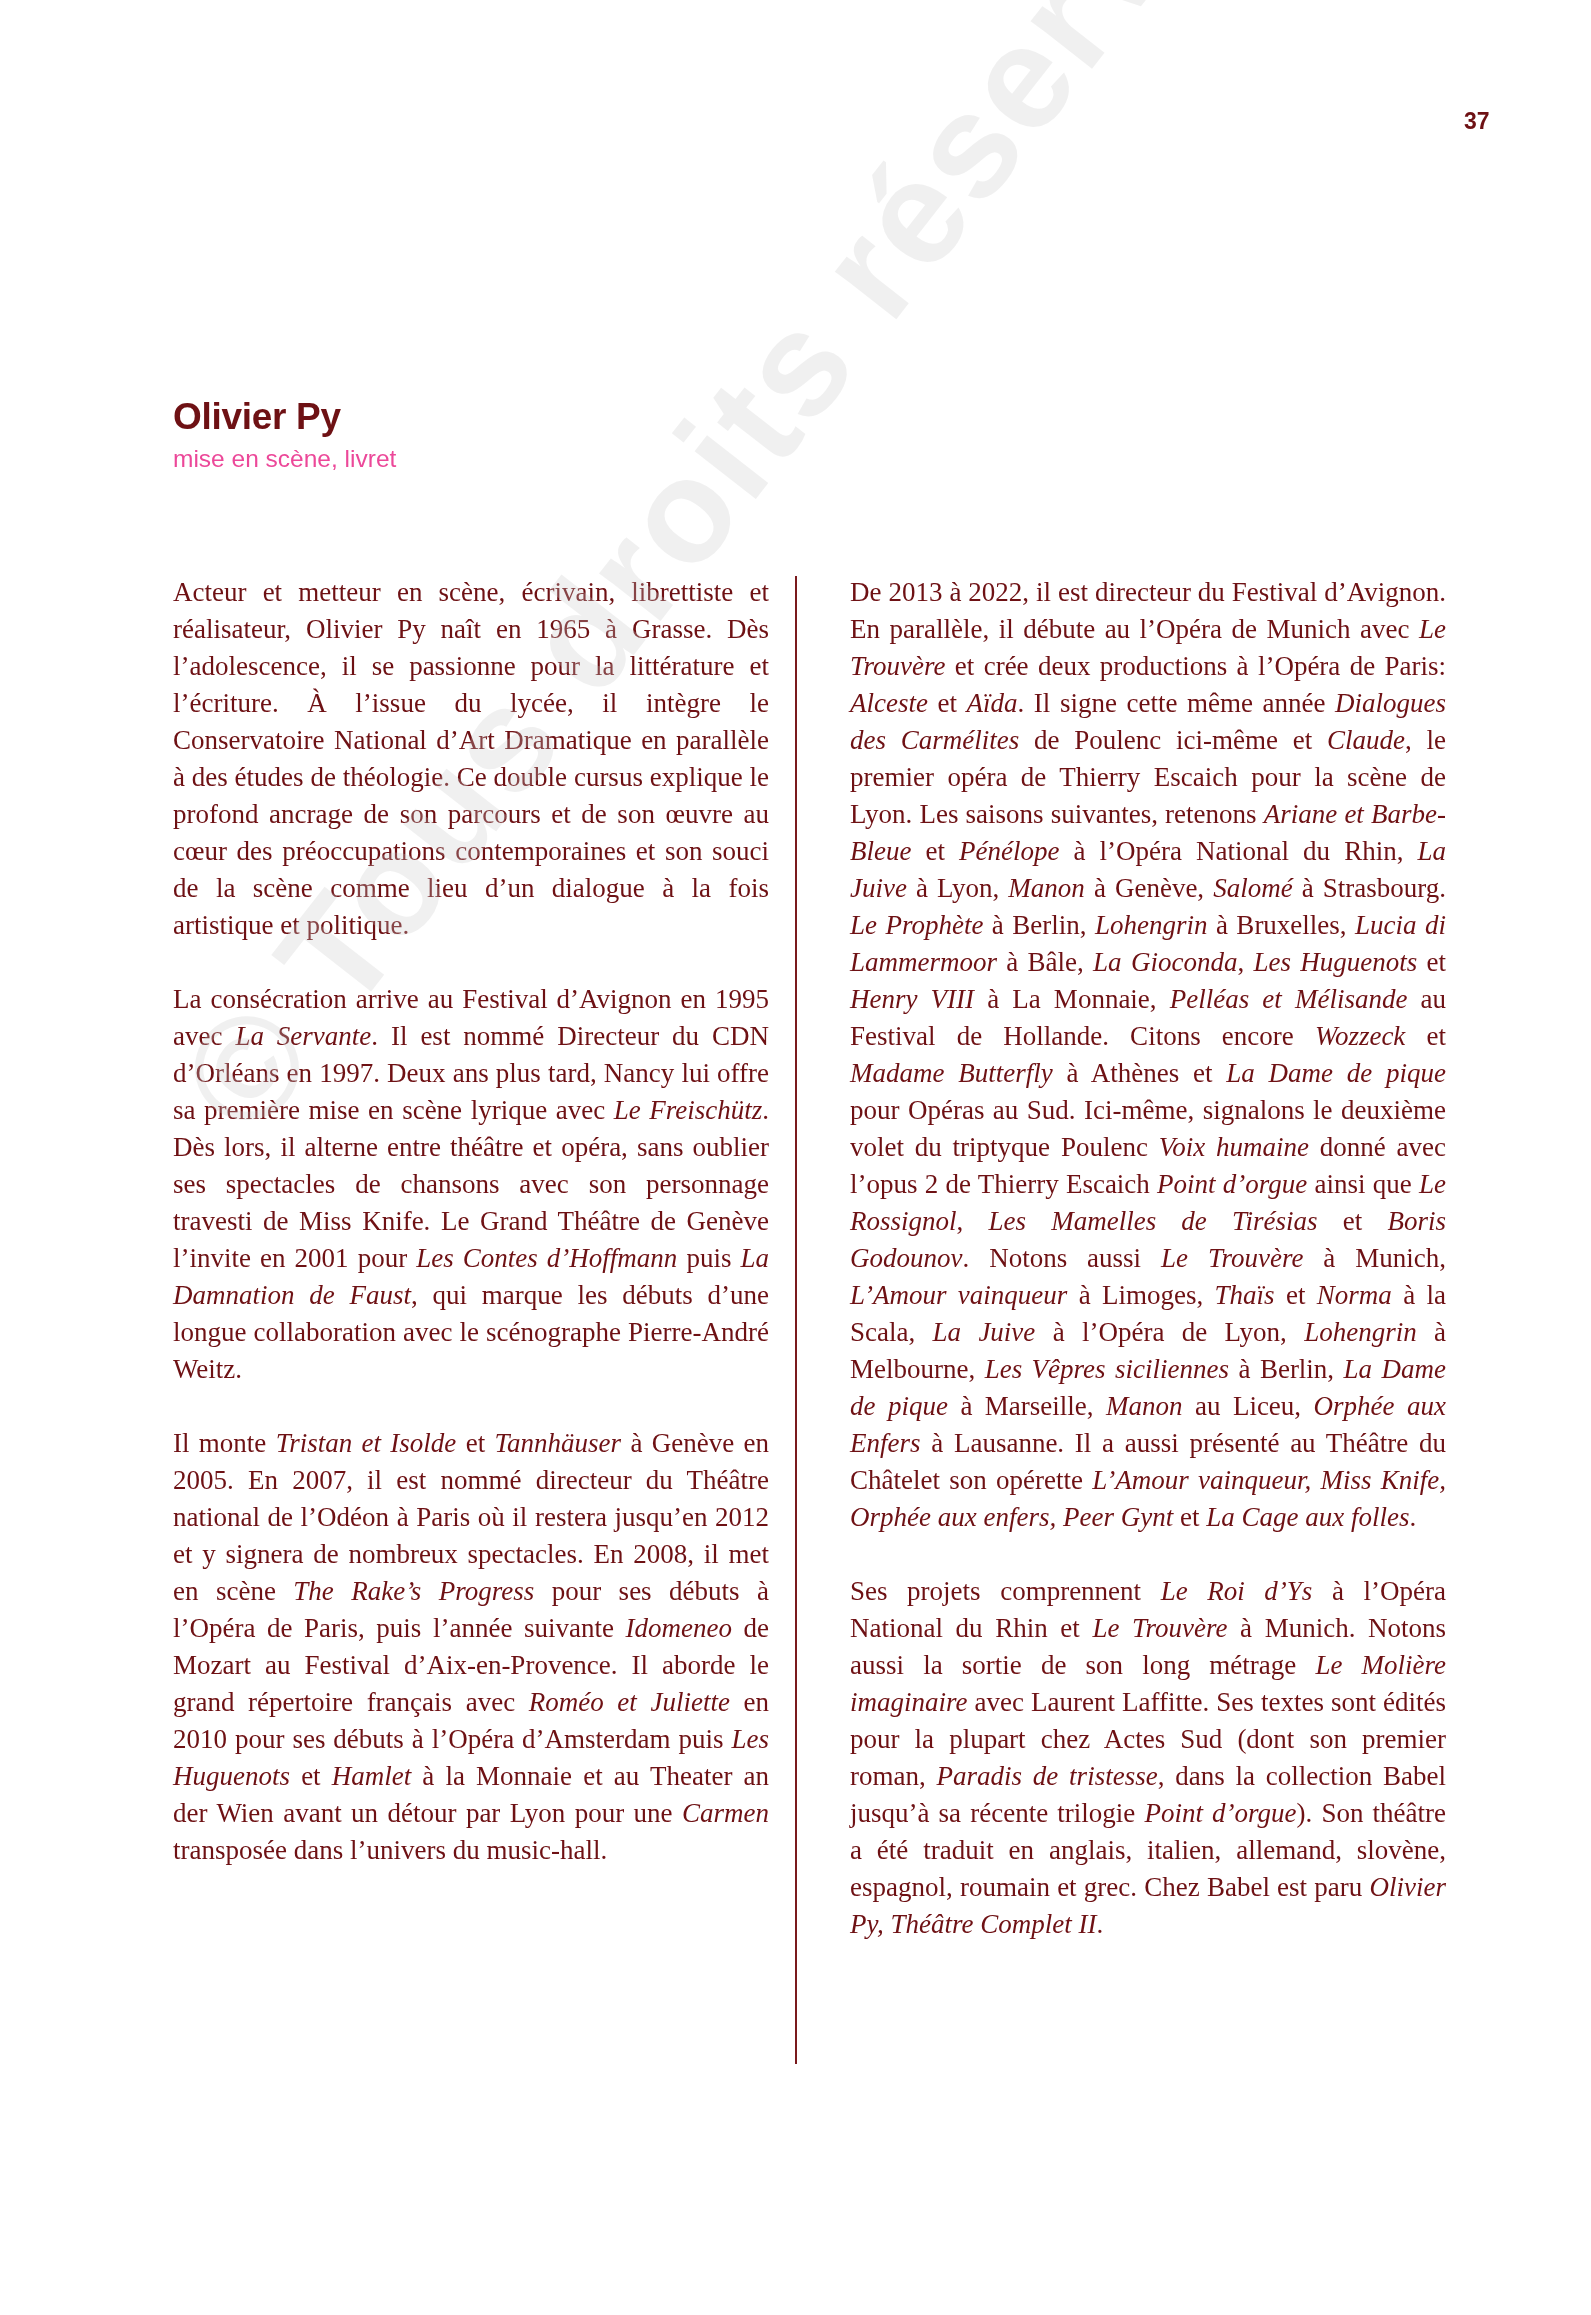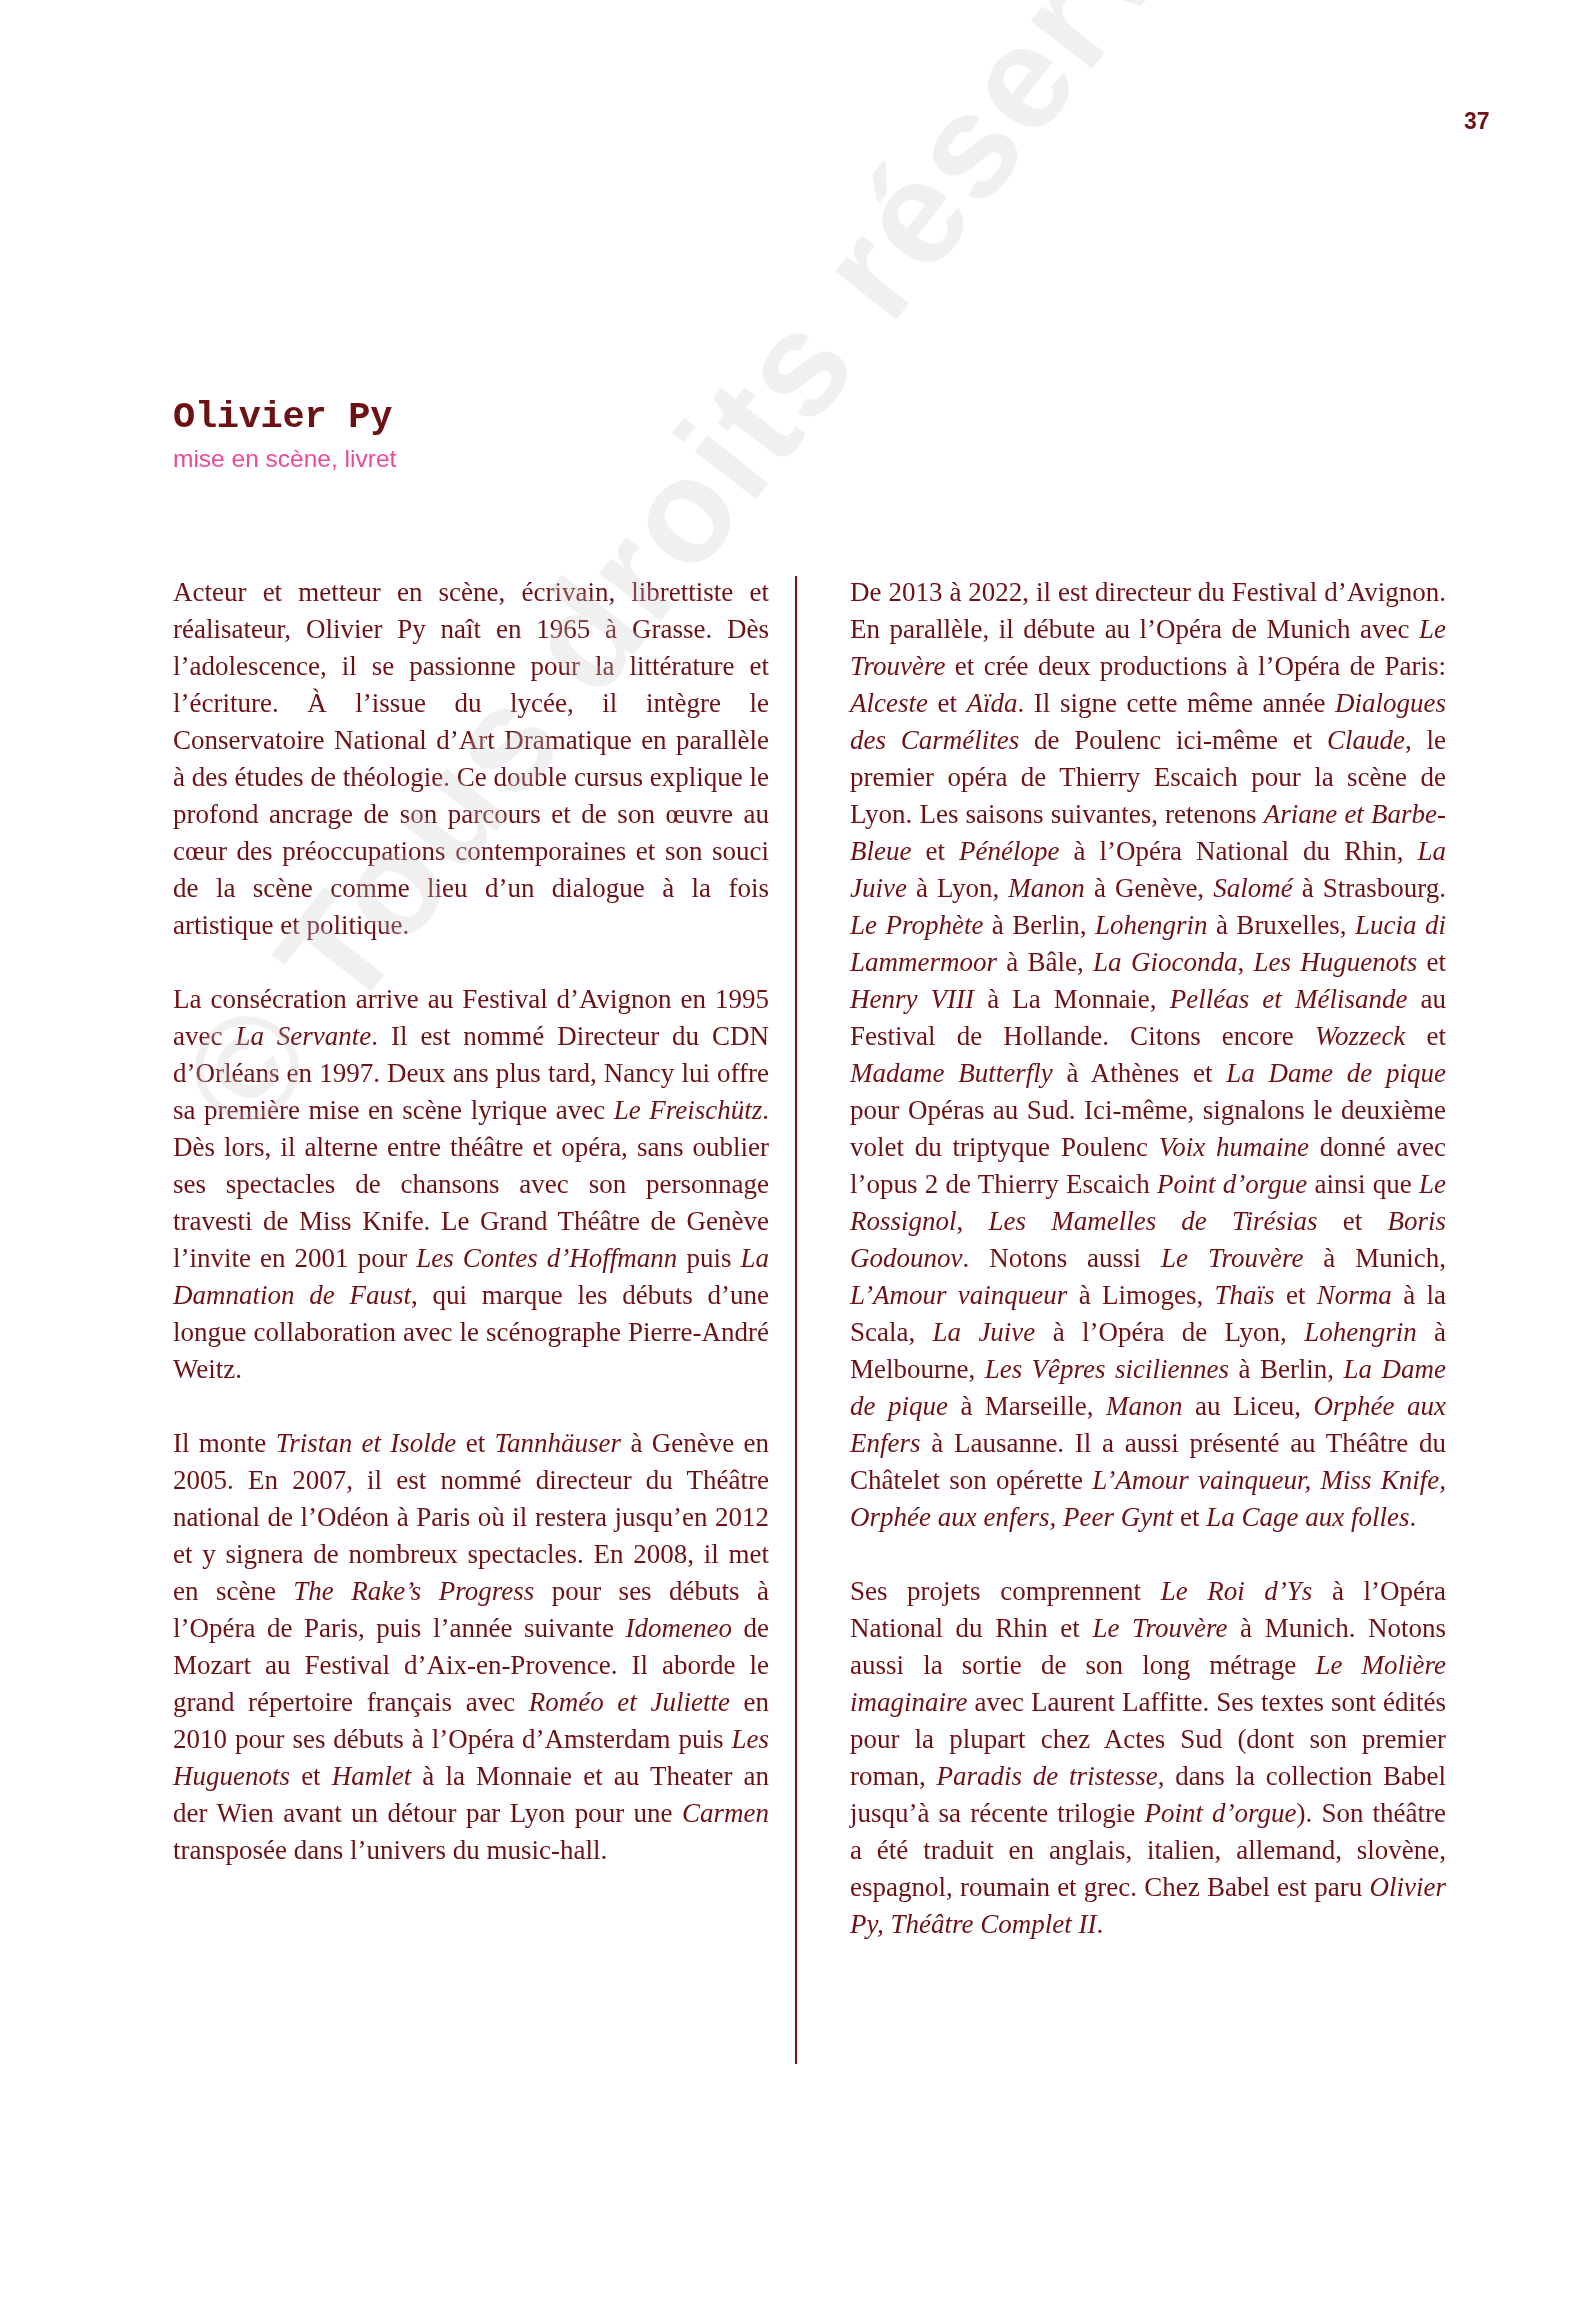--- a/index.html
+++ b/index.html
@@ -15,21 +15,21 @@
   .running-header .accent { color: #d4151c; font-weight: bold; }
   .running-header .sep { color: #6e1114; font-weight: bold; padding: 0 3.9px; }
   .page-number {
     position: absolute; top: 108px; left: 1464px;
     font-family: "Liberation Sans", sans-serif;
     font-size: 23px; font-weight: bold; color: #6e1114;
   }
 
   .person-name {
     position: absolute; left: 173px; top: 396px;
-    font-family: Liberation Mono, monospace;
+    font-family: Liberation Sans, sans-serif;
     font-size: 37px; font-weight: bold; color: #6e1114; letter-spacing: -0.3px;
   }
   .person-role {
     position: absolute; left: 173px; top: 445px;
     font-family: "Liberation Sans", sans-serif;
     font-size: 24.5px; color: #ec4899;
   }
 
   .column {
     position: absolute; top: 574px;

